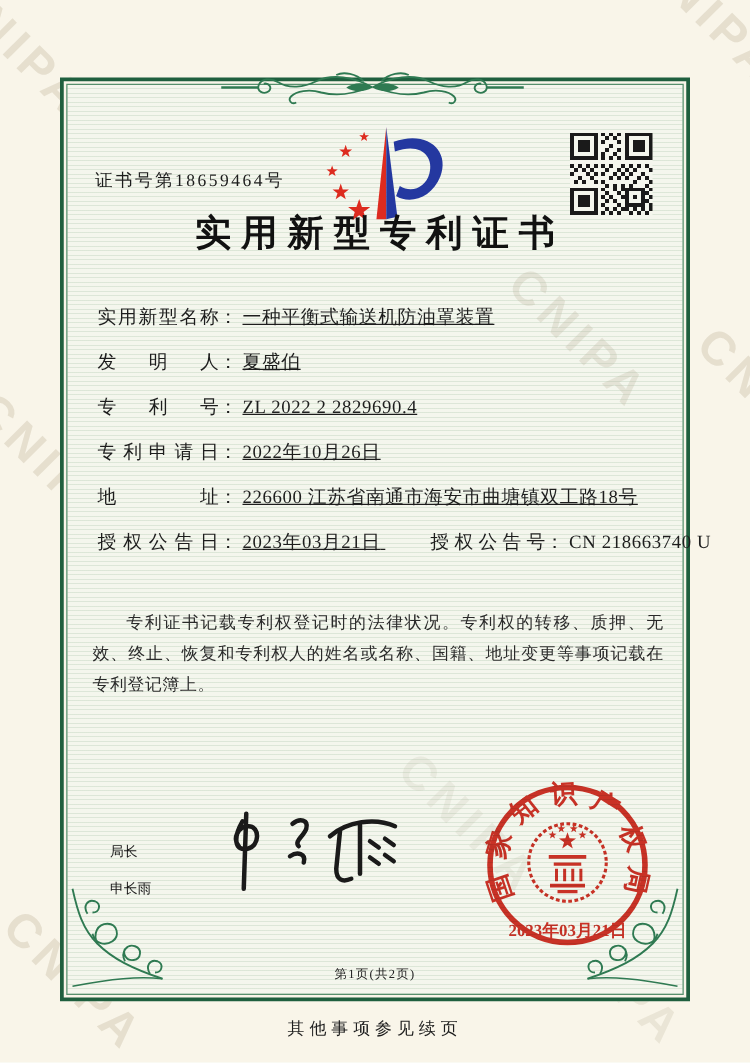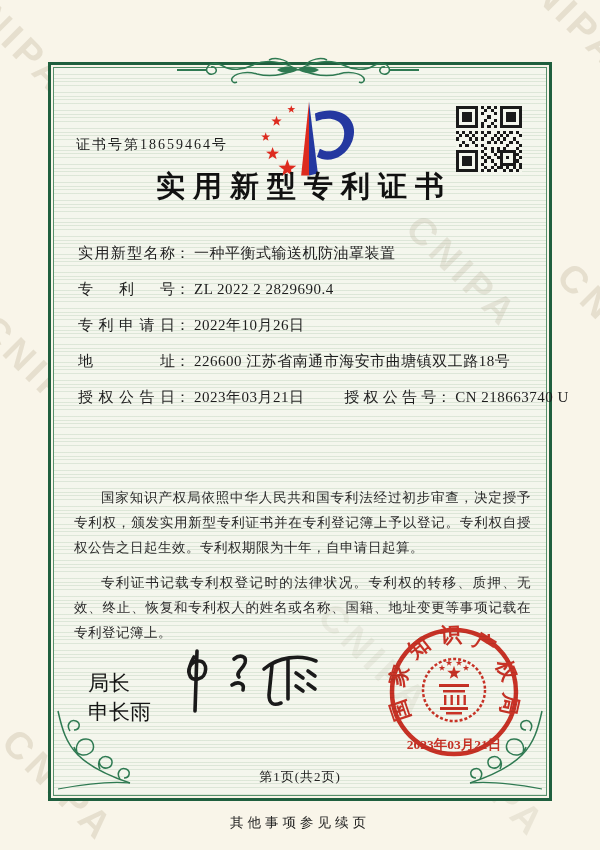--- a/index.html
+++ b/index.html
@@ -28,42 +28,42 @@
       #f4f6ed;
   }
   .wm-inside{position:absolute;z-index:0;}
   .cert-no{position:absolute;left:22px;top:28px;font-size:14px;letter-spacing:2px;color:#1c1c1c;margin-top:40px;}
   .logo{position:absolute;left:192px;top:28px;}
   .qr{position:absolute;left:402px;top:38px;}
   .title{
     position:absolute;left:0;right:0;top:99px;text-align:center;
     font-size:29px;font-weight:700;letter-spacing:8px;padding-left:8px;color:#111;
   }
-  .fields{position:absolute;left:24px;right:16px;top:176px;font-size:15px;color:#1d1d1d;}
+  .fields{position:absolute;left:24px;right:16px;top:176px;font-size:15px;color:#1d1d1d;text-decoration:underline;}
   .frow{height:22px;margin-bottom:14px;white-space:nowrap;}
   .flabel{
     display:inline-block;width:97px;text-align:justify;text-align-last:justify;
     -moz-text-align-last:justify;vertical-align:top;
   }
   .fcolon{display:inline-block;margin-right:4px;}
   .fvalue{letter-spacing:0.5px;}
   .pair2{display:inline-block;margin-left:36px;}
   .pair2 .flabel{width:92px;}
   .paras{
     position:absolute;left:20px;right:15px;top:418px;
     font-size:13.5px;line-height:1.85;text-align:justify;color:#2a2a2a;letter-spacing:0.5px;
   }
   .paras p{margin:0 0 10px 0;text-indent:2em;}
   .sign-block{
     position:absolute;left:34px;top:600px;
-    font-family:"Liberation Sans", sans-serif;font-size:21px;line-height:29px;color:#151515;
+    font-family:"Liberation Sans", sans-serif;font-size:11px;line-height:29px;color:#151515;
   }
   .sign-img{position:absolute;left:108px;top:575px;}
   .seal{position:absolute;left:326px;top:550px;opacity:0.93;mix-blend-mode:multiply;}
-  .page-info{position:absolute;left:0;right:0;bottom:9px;text-align:center;font-size:13px;letter-spacing:1px;color:#222;}
+  .page-info{position:absolute;left:0;right:0;bottom:9px;text-align:center;font-size:10px;letter-spacing:1px;color:#222;}
   .cont-note{
     position:absolute;z-index:3;left:0;right:0;top:814px;text-align:center;
     font-size:13.5px;letter-spacing:4px;color:#1d1d1d;
   }
   .orn-top{position:absolute;left:119px;top:-16px;}
   .orn-bl{position:absolute;left:1px;bottom:1px;}
   .orn-br{position:absolute;right:1px;bottom:1px;transform:scaleX(-1);}
   svg{display:block;}
 </style>
 </head>
@@ -177,36 +177,38 @@
         </svg>
       </div>
 
       <div class="title">实用新型专利证书</div>
 
       <div class="fields">
         <div class="frow">
           <span class="flabel">实用新型名称</span><span class="fcolon">：</span><span class="fvalue">一种平衡式输送机防油罩装置</span>
         </div>
         <div class="frow">
+          <span class="flabel">发明人</span><span class="fcolon">：</span><span class="fvalue">夏盛伯</span>
+        </div>
+        <div class="frow">
           <span class="flabel">专利号</span><span class="fcolon">：</span><span class="fvalue">ZL 2022 2 2829690.4</span>
         </div>
         <div class="frow">
           <span class="flabel">专利申请日</span><span class="fcolon">：</span><span class="fvalue">2022年10月26日</span>
         </div>
         <div class="frow">
           <span class="flabel">地址</span><span class="fcolon">：</span><span class="fvalue">226600 江苏省南通市海安市曲塘镇双工路18号</span>
         </div>
         <div class="frow">
           <span><span class="flabel">授权公告日</span><span class="fcolon">：</span><span class="fvalue">2023年03月21日</span></span>
           <span class="pair2"><span class="flabel">授权公告号</span><span class="fcolon">：</span><span class="fvalue">CN 218663740 U</span></span>
         </div>
       </div>
 
       <div class="paras">
-        <p>国家知识产权局依照中华人民共和国专利法经过初步审查，决定授予专利权，颁发实用新型专利证书并在专利登记簿上予以登记。专利权自授权公告之日起生效。专利权期限为十年，自申请日起算。</p>
         <p>专利证书记载专利权登记时的法律状况。专利权的转移、质押、无效、终止、恢复和专利权人的姓名或名称、国籍、地址变更等事项记载在专利登记簿上。</p>
       </div>
 
       <div class="sign-block">
         <div>局长</div>
         <div>申长雨</div>
       </div>
 
       <div class="sign-img">
         <svg width="170" height="80" viewBox="0 0 170 80">

